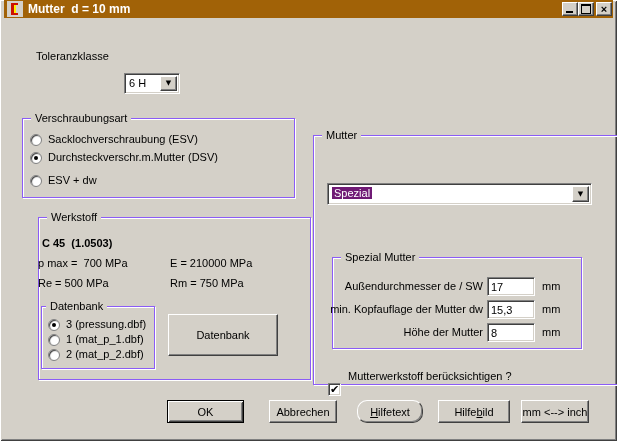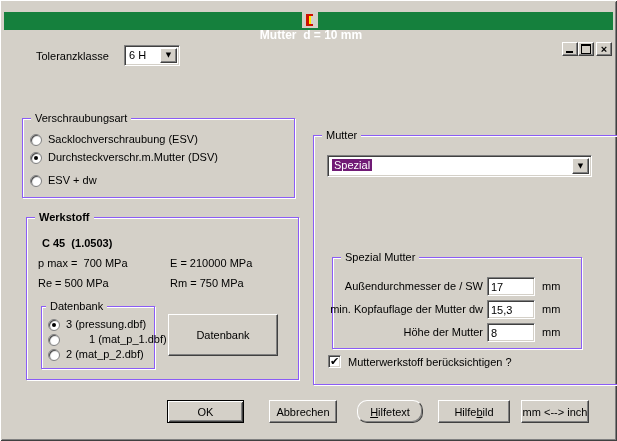--- a/index.html
+++ b/index.html
@@ -3,22 +3,22 @@
 <meta charset="utf-8">
 <style>
   html,body { margin:0; padding:0; }
   body { font-family: "Liberation Sans", sans-serif; font-size:11px; color:#000; }
   .window {
     position:relative; width:617px; height:441px; background:#d4d0c8; overflow:hidden;
     box-shadow: inset 1px 1px 0 #ffffff, inset -1px -1px 0 #404040,
                 inset 2px 2px 0 #d4d0c8, inset -2px -2px 0 #808080;
   }
   .titlebar {
-    position:absolute; left:4px; top:12px; right:4px; height:18px;
-    background:#15803d; display:flex; align-items:center;flex-direction:column;
+    position:absolute; left:4px; top:0; right:4px; height:18px;
+    background:#a16207; display:flex; align-items:center;
   }
   .title-text { color:#fff; font-weight:bold; font-size:12px; margin-left:5px; white-space:pre; }
   .app-icon { width:16px; height:16px; margin-left:3px; position:relative; background:#d4d0c8; flex:0 0 auto; }
   .app-icon .clamp { position:absolute; left:4px; top:2px; width:7px; height:12px;
     border-left:3px solid #cc1100; border-top:2px solid #cc1100; border-bottom:2px solid #cc1100; box-sizing:border-box; }
   .app-icon .pin { position:absolute; left:7px; top:4px; width:2px; height:8px; background:#ffee00; }
   .tb-btns { margin-left:auto; display:flex; align-items:center; margin-right:1px; }
   .tb-btn {
     width:16px; height:14px; background:#d4d0c8; box-sizing:border-box;
     border:1px solid; border-color:#fff #404040 #404040 #fff;
@@ -29,20 +29,21 @@
   .glyph-min { position:absolute; left:3px; bottom:2px; width:7px; height:2px; background:#000; }
   .glyph-max { width:8px; height:7px; border:1px solid #000; border-top-width:2px; }
   .group {
     position:absolute; border:1px solid #8b5cf6; box-shadow:1px 1px 0 #fff, inset 1px 1px 0 #fff;
   }
   .legend { position:absolute; top:-7px; left:8px; background:#d4d0c8; padding:0 4px; line-height:13px; white-space:nowrap; }
   .sunken {
     background:#fff; box-sizing:border-box;
     border:1px solid; border-color:#808080 #fff #fff #808080;
     box-shadow: inset 1px 1px 0 #404040, inset -1px -1px 0 #d4d0c8;
+    margin-top: 28px;
   }
   .combo { position:absolute; }
   .combo .cv { position:absolute; left:4px; top:3px; white-space:pre; }
   .drop-btn {
     position:absolute; top:2px; right:2px; bottom:2px; width:17px; background:#d4d0c8; box-sizing:border-box;
     border:1px solid; border-color:#fff #404040 #404040 #fff;
     box-shadow: inset -1px -1px 0 #808080;
     display:flex; align-items:center; justify-content:center;
     font-size:7px; font-family:"DejaVu Sans", sans-serif; line-height:1;
   }
@@ -121,37 +122,37 @@
   </div>
   <div class="radio-row" style="left:30px;top:151px;">
     <span class="radio on"></span>
     <span class="rlabel">Durchsteckverschr.m.Mutter (DSV)</span>
   </div>
   <div class="radio-row" style="left:30px;top:174px;">
     <span class="radio"></span>
     <span class="rlabel">ESV + dw</span>
   </div>
 
-  <div class="group" style="left:26px;top:217px;width:271px;height:161px;font-weight:bold;">
+  <div class="group" style="left:38px;top:217px;width:271px;height:161px;">
     <span class="legend">Werkstoff</span>
   </div>
   <span class="lbl b" style="left:42px;top:236px;">C 45  (1.0503)</span>
   <span class="lbl" style="left:38px;top:256px;">p max =  700 MPa</span>
   <span class="lbl" style="left:170px;top:256px;">E = 210000 MPa</span>
   <span class="lbl" style="left:38px;top:276px;">Re = 500 MPa</span>
   <span class="lbl" style="left:170px;top:276px;">Rm = 750 MPa</span>
 
   <div class="group" style="left:41px;top:306px;width:112px;height:61px;">
     <span class="legend" style="left:4px;">Datenbank</span>
   </div>
   <div class="radio-row" style="left:48px;top:318px;">
     <span class="radio on"></span>
     <span class="rlabel">3 (pressung.dbf)</span>
   </div>
-  <div class="radio-row" style="left:48px;top:333px;gap:23px;">
+  <div class="radio-row" style="left:48px;top:333px;">
     <span class="radio"></span>
     <span class="rlabel">1 (mat_p_1.dbf)</span>
   </div>
   <div class="radio-row" style="left:48px;top:348px;">
     <span class="radio"></span>
     <span class="rlabel">2 (mat_p_2.dbf)</span>
   </div>
   <div class="btn" style="left:168px;top:314px;width:110px;height:42px;">
     <span>Datenbank</span>
   </div>

